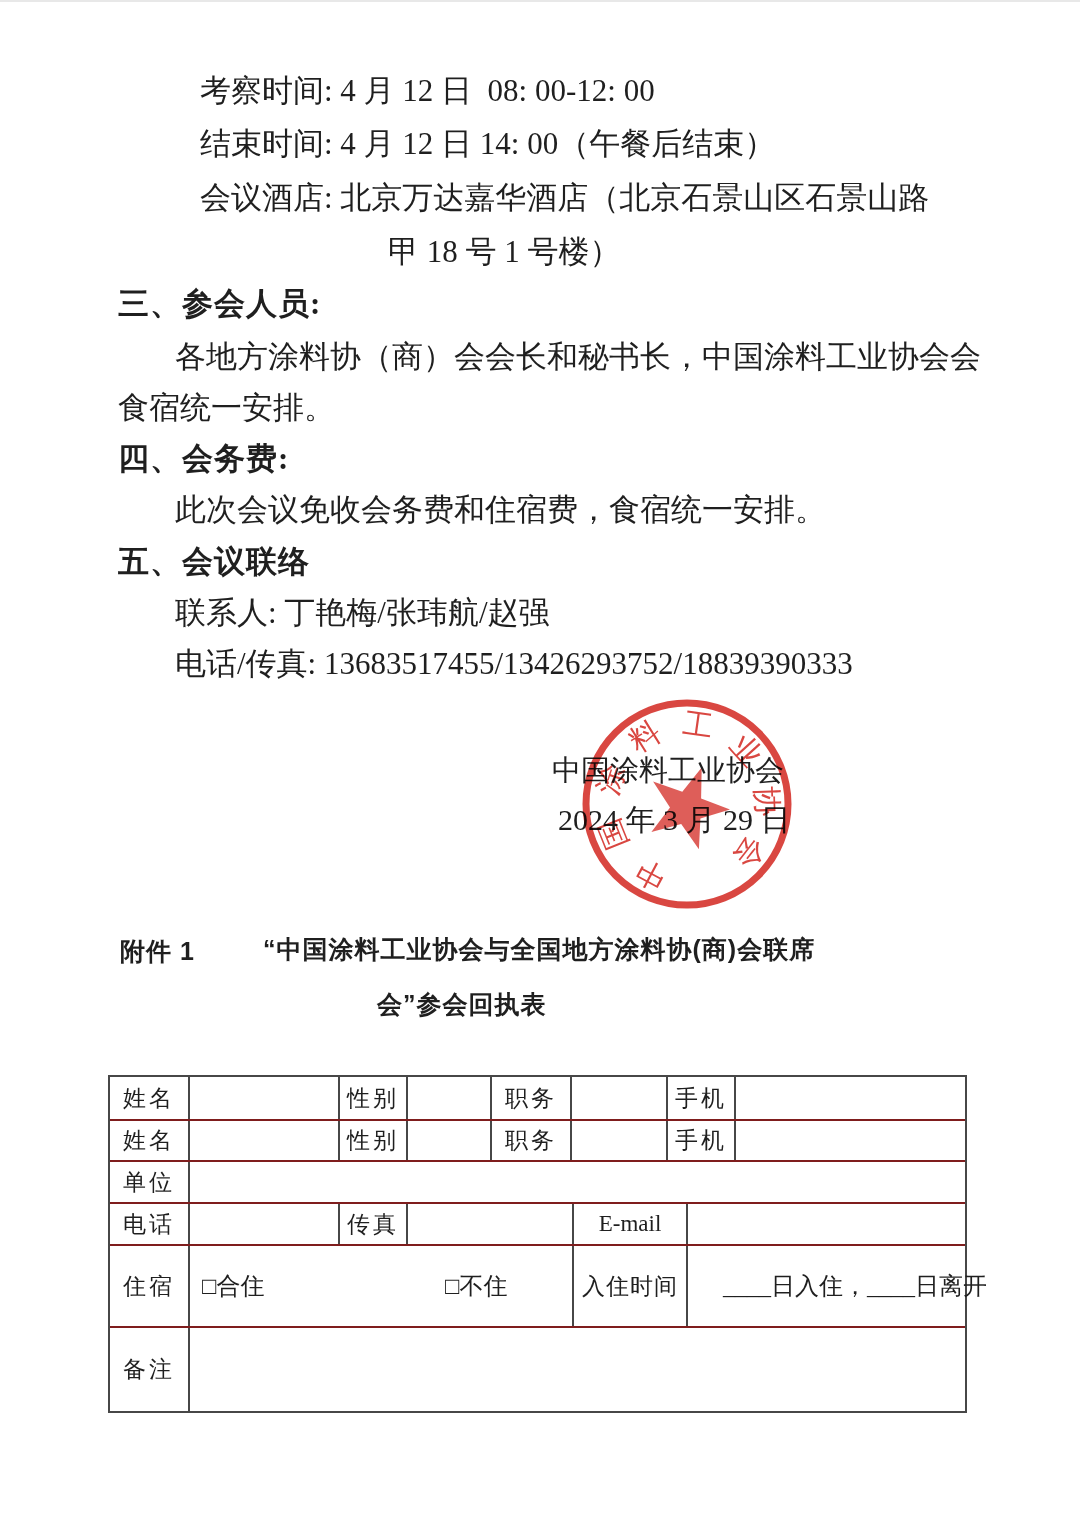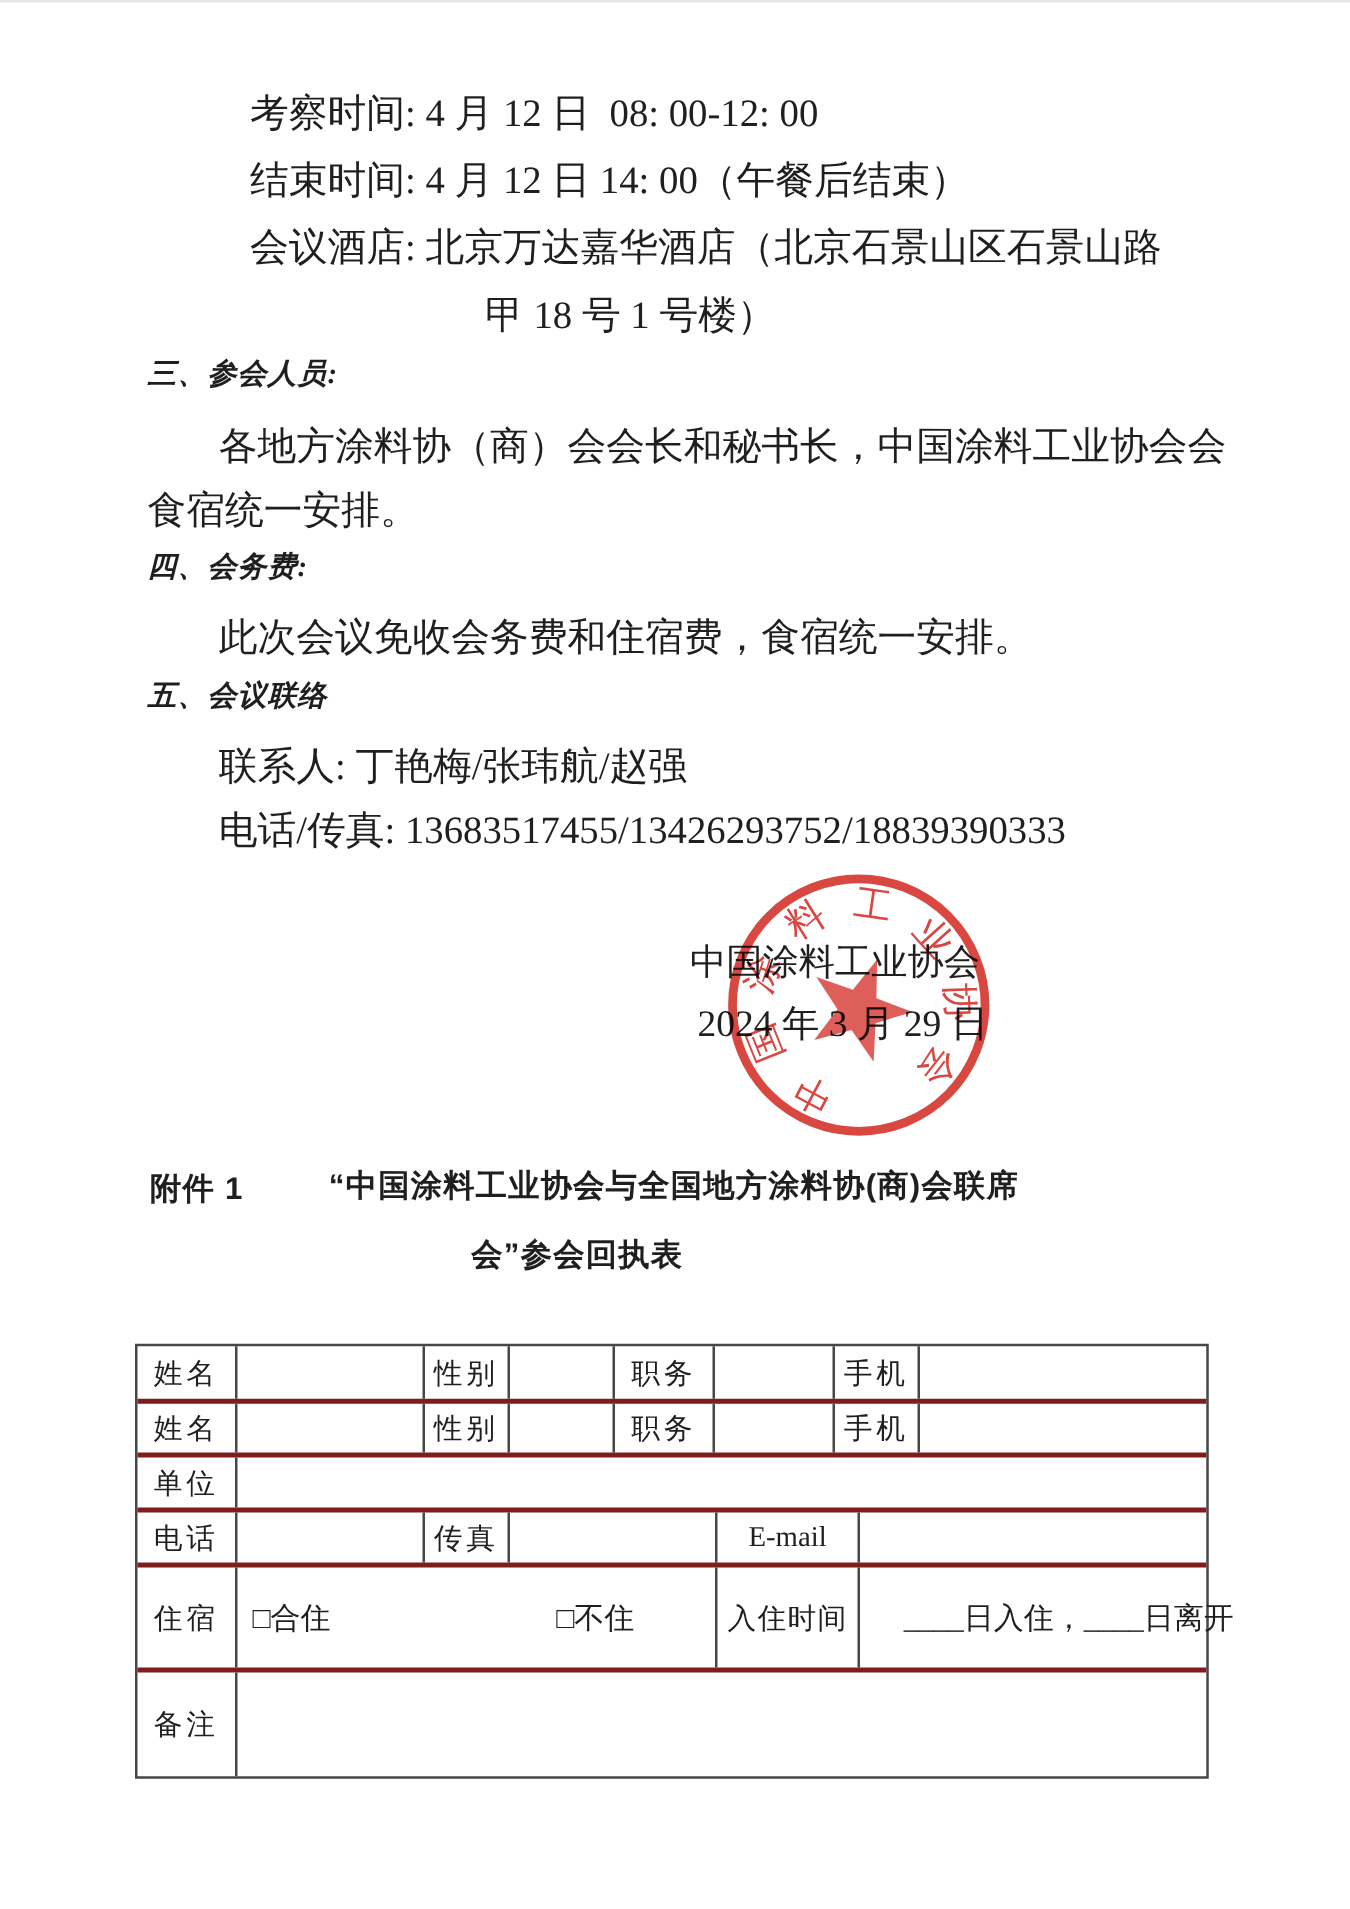--- a/index.html
+++ b/index.html
@@ -4,37 +4,37 @@
 <style>
   html,body { margin:0; padding:0; background:#e8e8e8; }
   .page {
     position:relative; width:1080px; height:1527px; margin:2px auto;
     background:#ffffff; overflow:hidden;
     font-family:"Liberation Serif","DejaVu Serif",serif;
     color:#1f1f1f;
   }
   .abs { position:absolute; white-space:pre; line-height:1.2; }
   .body-text { font-size:31px; }
-  .heading { font-size:23px; font-weight:600; letter-spacing:1px;font-style:italic; }
+  .heading { font-size:31px; font-weight:600; letter-spacing:1px; }
   .attach-heading {
     font-family:"Liberation Sans","DejaVu Sans",sans-serif;
     font-weight:bold; font-size:25px; letter-spacing:1px;
   }
   .sign-text { font-size:29px; z-index:1; }
   .date-text { font-size:30px; z-index:1; }
 
   
   .seal-wrap { position:absolute; left:577px; top:692px; width:220px; height:220px;
                mix-blend-mode:multiply; opacity:0.92; z-index:2; }
   .seal-wrap svg { display:block; }
 
   
   .tbl { position:absolute; left:108px; top:1073px; width:855px;
          border:2px solid #474747; box-sizing:content-box; }
-  .trow { display:flex; border-bottom:4px solid #7f1d1d; }
+  .trow { display:flex; border-bottom:2px solid #7f1d1d; }
   .trow:last-child { border-bottom:none;border-radius:26px; }
   .tcell { box-sizing:border-box; border-right:2px solid #474747;
            display:flex; align-items:center; font-size:23px; }
   .tcell:last-child { border-right:none;padding-left:35px; }
   .tcell.lbl { justify-content:center; letter-spacing:3px; }
   .tcell.lbl-latin { justify-content:center; letter-spacing:0; }
   .tcell.val { justify-content:flex-start; }
   .stay-cell { position:relative; }
   .stay-opt1 { position:absolute; left:12px; font-size:24px; }
   .stay-opt2 { position:absolute; left:255px; font-size:24px; }

